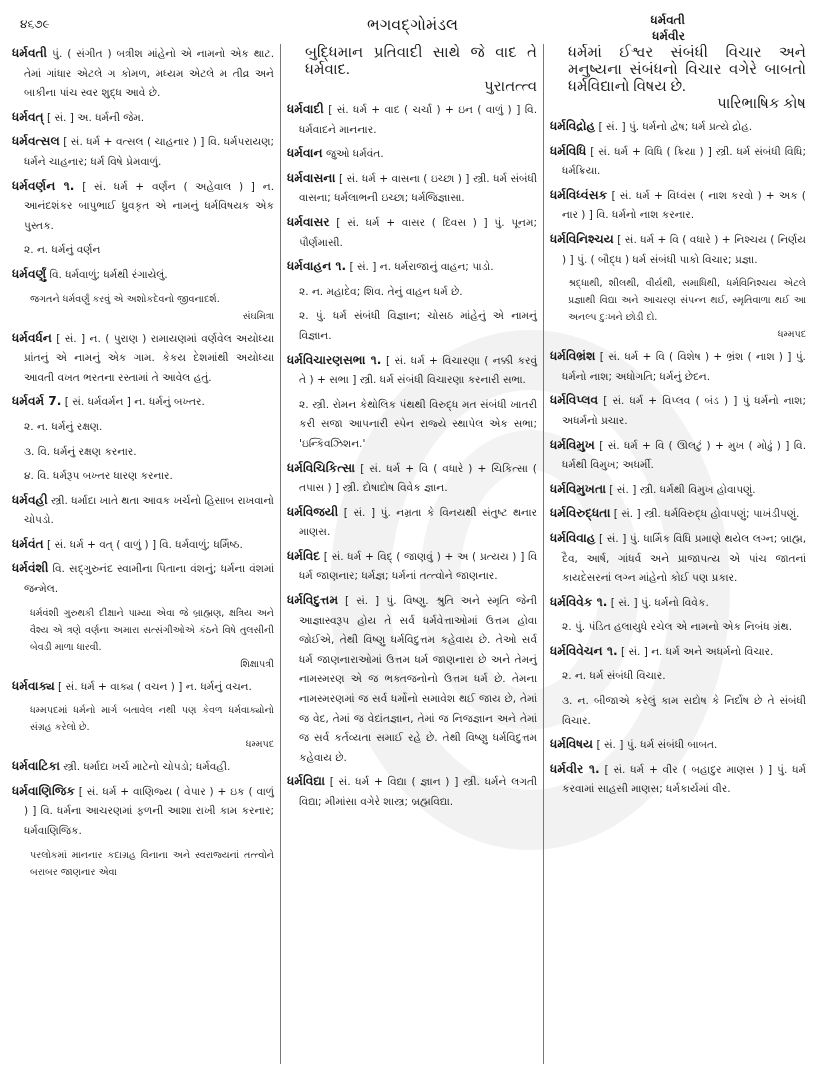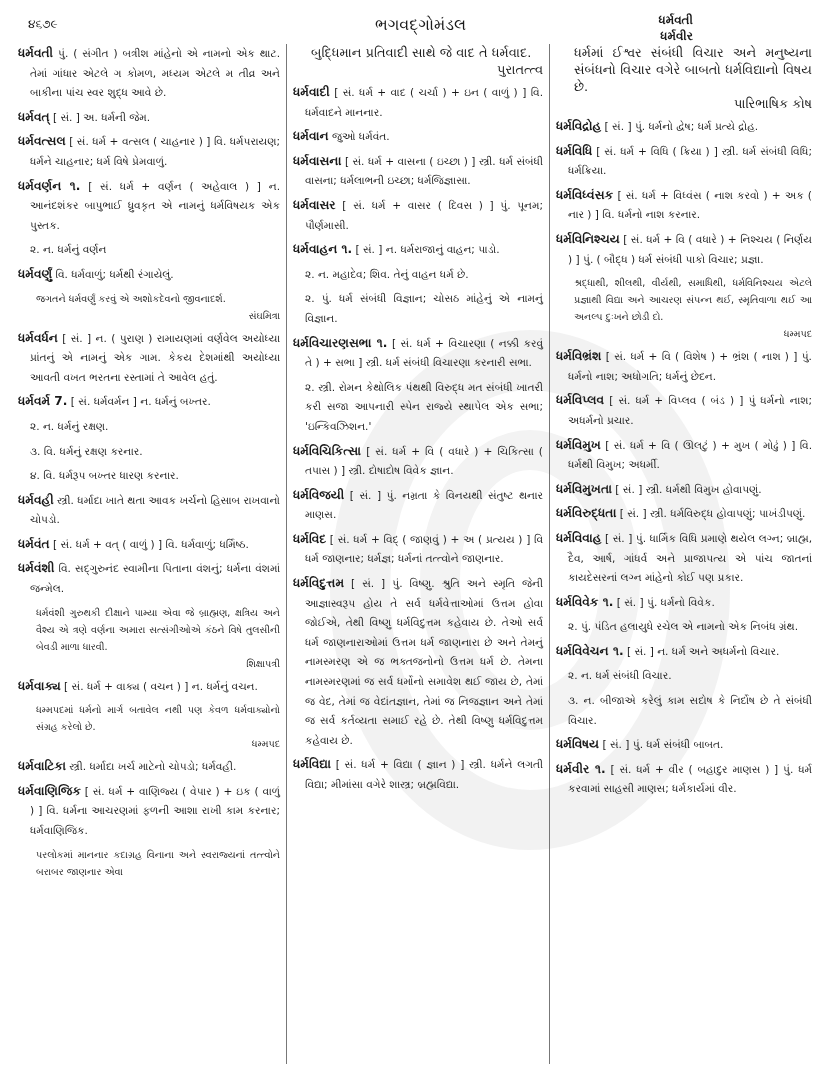--- a/index.html
+++ b/index.html
@@ -10,39 +10,39 @@
   .watermark {
     position: absolute; left: 330px; top: 330px; width: 400px; height: 520px;
     border-radius: 50%; border: 60px solid #f1f1f1; box-sizing: border-box;
     z-index: 0; opacity: 0.9;
   }
   .watermark2 {
     position: absolute; left: 420px; top: 430px; width: 220px; height: 300px;
     border-radius: 50%; border: 40px solid #f3f3f3; box-sizing: border-box; z-index: 0;
   }
   .header {
-    position: absolute; top: 0; left: 8px; width: 703px; height: 42px; z-index: 2;
+    position: absolute; top: 0; left: 0; width: 703px; height: 42px; z-index: 2;
   }
   .page-number { position: absolute; left: 20px; top: 17px; font-size: 12px; }
   .book-title { position: absolute; left: 0; width: 825px; text-align: center; top: 15px; font-size: 16px; }
   .guide-words { position: absolute; right: 18px; top: 12px; text-align: right; font-size: 12px; font-weight: bold; line-height: 16px; }
   .columns {
-    position: absolute; top: 44px; left: 12px; width: 806px; height: 1020px;
+    position: absolute; top: 44px; left: 6px; width: 806px; height: 1020px;
     display: flex; z-index: 1;
   }
   .col { box-sizing: border-box; padding: 0 6px; font-size: 10.6px; line-height: 19.6px; overflow: hidden; }
   .col-1 { width: 275px; border-right: 1px solid #777; }
   .col-2 { width: 263px; border-right: 1px solid #777; }
   .col-3 { width: 268px; }
   .entry { margin: 0 0 5px 0; padding-left: 12px; text-indent: -12px; text-align: justify; }
   .headword { font-weight: bold; font-size: 12.2px; }
   .sense { margin: 0 0 5px 0; padding-left: 12px; text-align: justify; }
   .quote { margin: 0 0 5px 0; padding-left: 18px; font-size: 9.6px; line-height: 17px; text-align: justify; }
   .quote .src { display: block; text-align: right; }
-  .cont { margin: 0 0 5px 0; padding-left: 18px; font-size: 13px; line-height: 17px; text-align: justify; }
+  .cont { margin: 0 0 5px 0; padding-left: 18px; font-size: 15px; line-height: 17px; text-align: justify; font-family: Liberation Serif, serif; }
   .cont .src { display: block; text-align: right; }
 </style>
 </head>
 <body>
 
 <div class="watermark"></div>
 <div class="watermark2"></div>
 
 <div class="header">
   <span class="page-number">૪૬૭૯</span>

